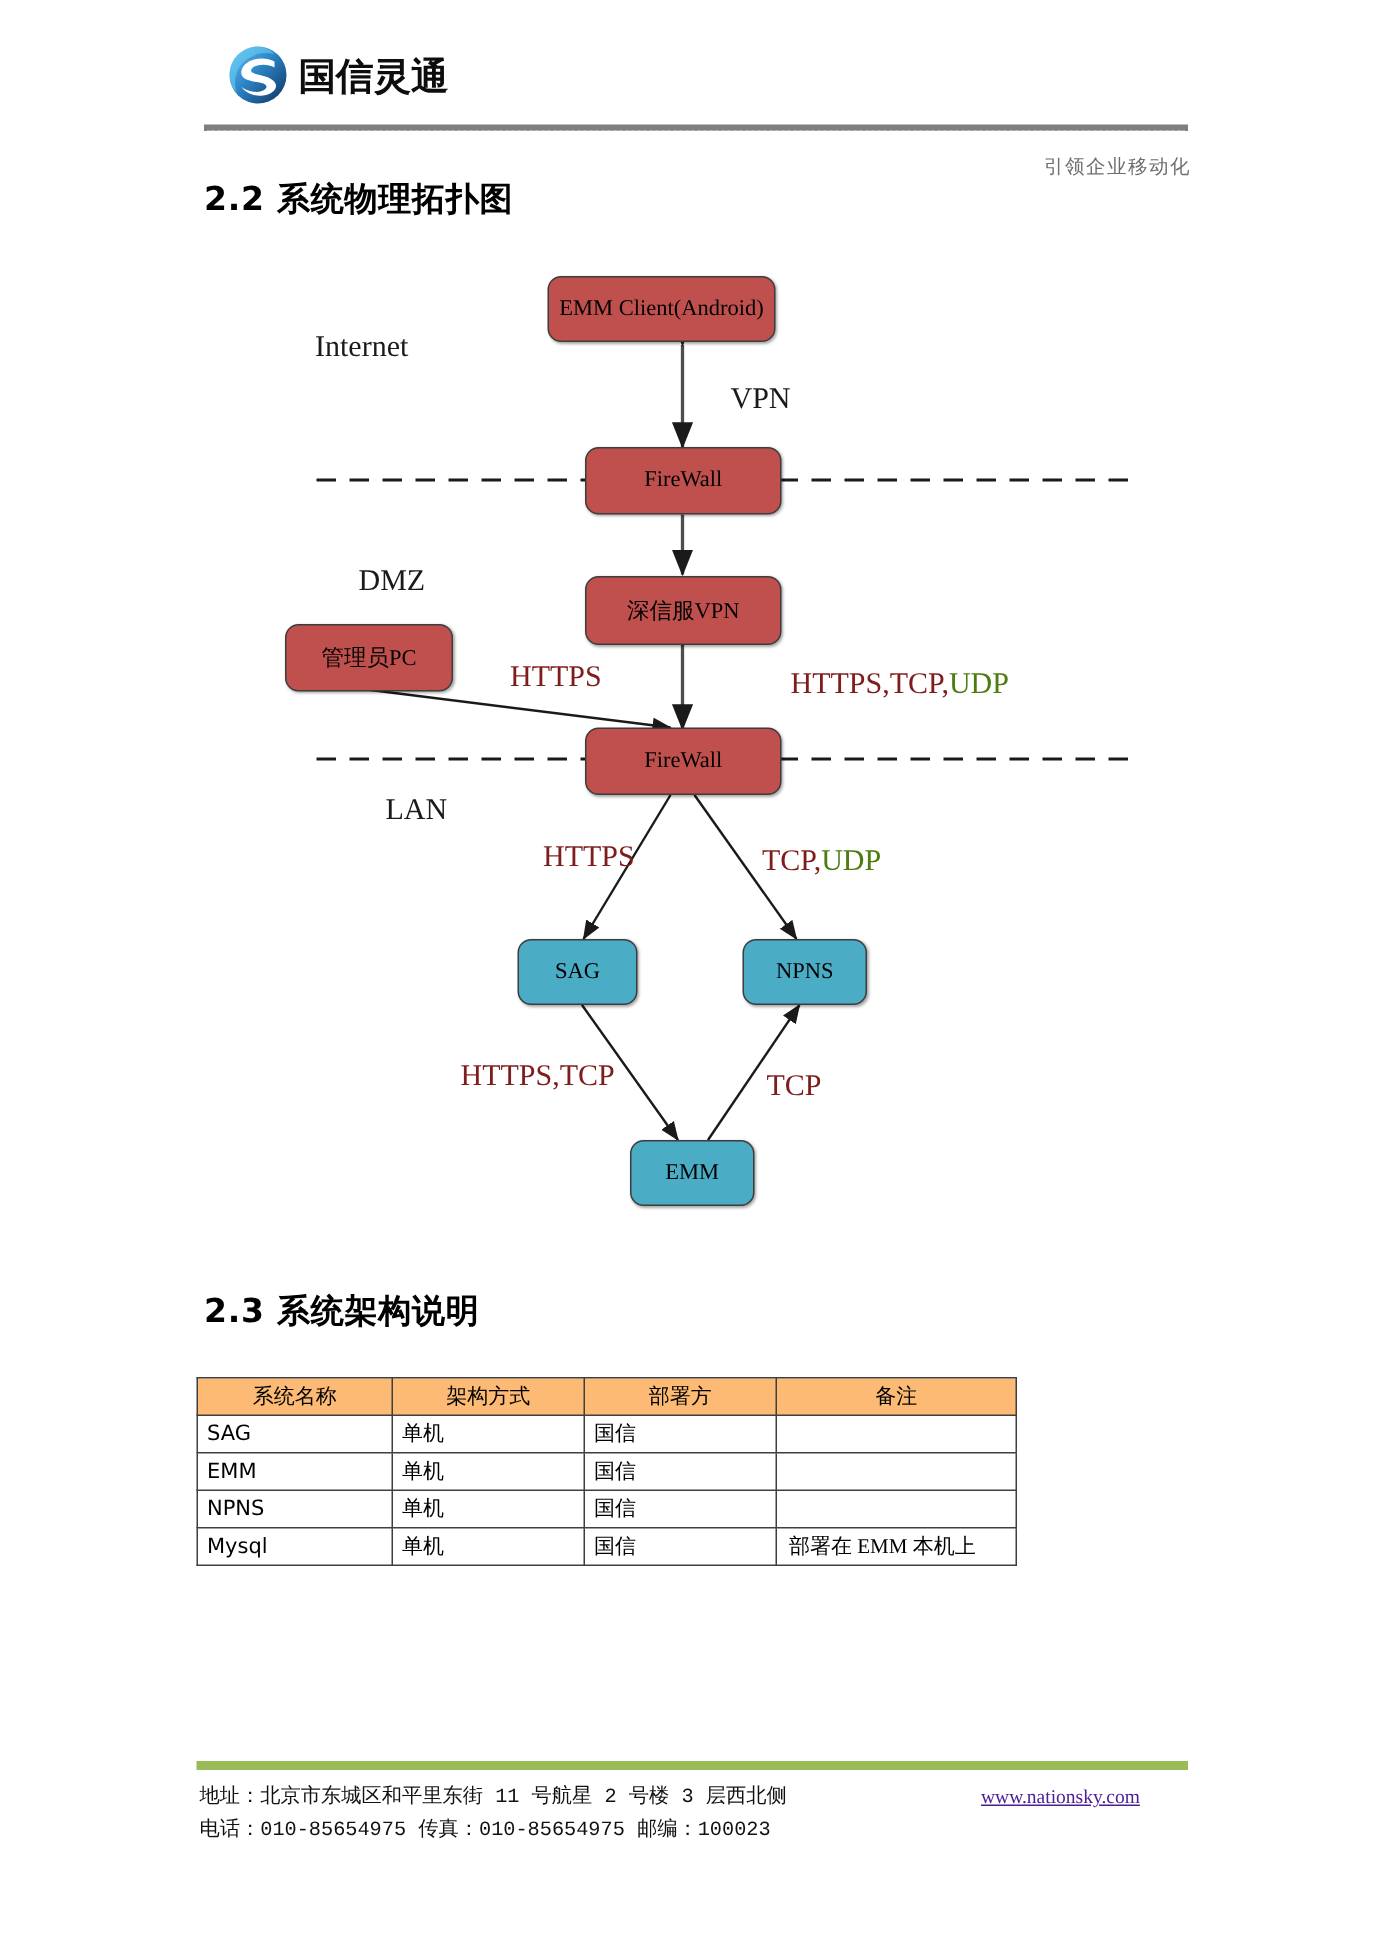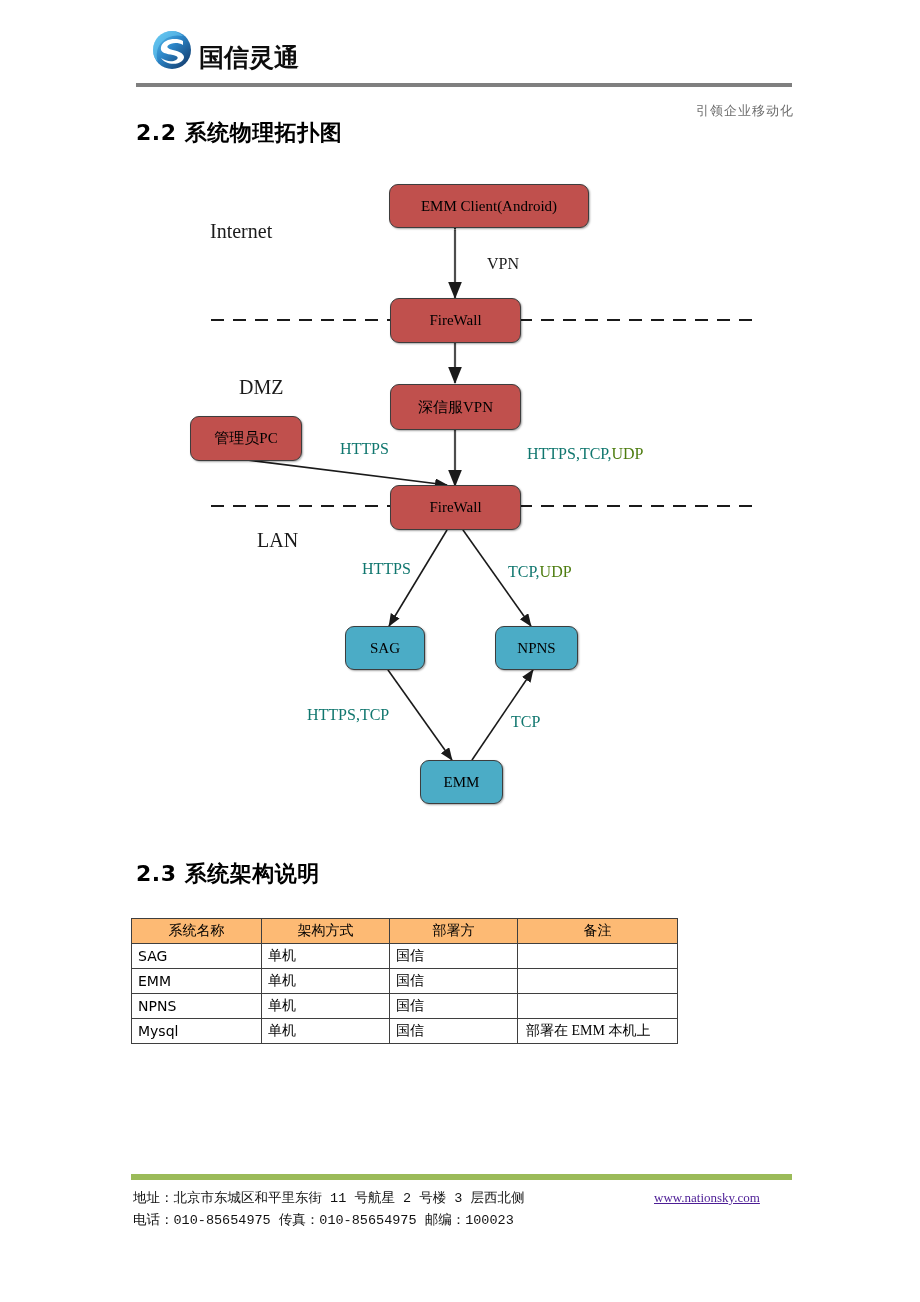--- a/index.html
+++ b/index.html
@@ -16,21 +16,21 @@
   
   .page-header {
     position: absolute;
     left: 0; top: 0;
     width: 920px; height: 90px;
   }
   .logo-wrap {
     position: absolute;
     left: 152px; top: 30px;
     display: flex;
-    align-items: flex-end;
+    align-items: center;
     gap: 7px;
   }
   .logo-mark { width: 40px; height: 40px; display:block; }
   .logo-text {
     font-family: "DejaVu Sans", sans-serif;
     font-size: 25px;
     font-weight: bold;
     color: #0d0d0d;
     letter-spacing: 0px;
     line-height: 1;
@@ -93,24 +93,24 @@
   .zone-label {
     position: absolute;
     font-family: "Liberation Serif", serif;
     font-size: 20px;
     color: #1a1a1a;
     white-space: nowrap;
   }
   .edge-label {
     position: absolute;
     font-family: "Liberation Serif", serif;
-    font-size: 16px;
-    white-space: nowrap;
-  }
-  .lbl-red { color: #0f766e; }
+    font-size: 20px;
+    white-space: nowrap;
+  }
+  .lbl-red { color: #7f1d1d; }
   .lbl-orange { color: #4d7c0f; margin-top: 45px; }
   .lbl-black { color: #1a1a1a; }
 
   
   .arch-table {
     position: absolute;
     left: 131px; top: 918px;
     border-collapse: collapse;
     font-family: "Liberation Serif", serif;
   }
@@ -206,21 +206,21 @@
 
     <line x1="447" y1="370" x2="389" y2="466" stroke="#1a1a1a" stroke-width="1.6" marker-start="url(#ah)" marker-end="url(#ah)"></line>
 
     <line x1="463" y1="370" x2="531" y2="466" stroke="#1a1a1a" stroke-width="1.6" marker-start="url(#ah)" marker-end="url(#ah)"></line>
 
     <line x1="388" y1="510" x2="452" y2="600" stroke="#1a1a1a" stroke-width="1.6" marker-start="url(#ah)" marker-end="url(#ah)"></line>
 
     <line x1="472" y1="600" x2="533" y2="510" stroke="#1a1a1a" stroke-width="1.6" marker-start="url(#ah)" marker-end="url(#ah)"></line>
   </svg>
 
-  <div class="node red" style="left:365px; top:24px;  width:200px; height:44px;margin-left:24px;">EMM Client(Android)</div>
+  <div class="node red" style="left:365px; top:24px;  width:152px; height:44px;">EMM Client(Android)</div>
   <div class="node red" style="left:390px; top:138px; width:131px; height:45px;">FireWall</div>
   <div class="node red" style="left:190px; top:256px; width:112px; height:45px;">管理员PC</div>
   <div class="node red" style="left:390px; top:224px; width:131px; height:46px;">深信服VPN</div>
   <div class="node red" style="left:390px; top:325px; width:131px; height:45px;">FireWall</div>
   <div class="node blue" style="left:345px; top:466px; width:80px;  height:44px;">SAG</div>
   <div class="node blue" style="left:495px; top:466px; width:83px;  height:44px;">NPNS</div>
   <div class="node blue" style="left:420px; top:600px; width:83px;  height:44px;">EMM</div>
 
   <div class="zone-label" style="left:210px; top:60px;">Internet</div>
   <div class="zone-label" style="left:239px; top:216px;font-family:Liberation Serif, serif;">DMZ</div>

